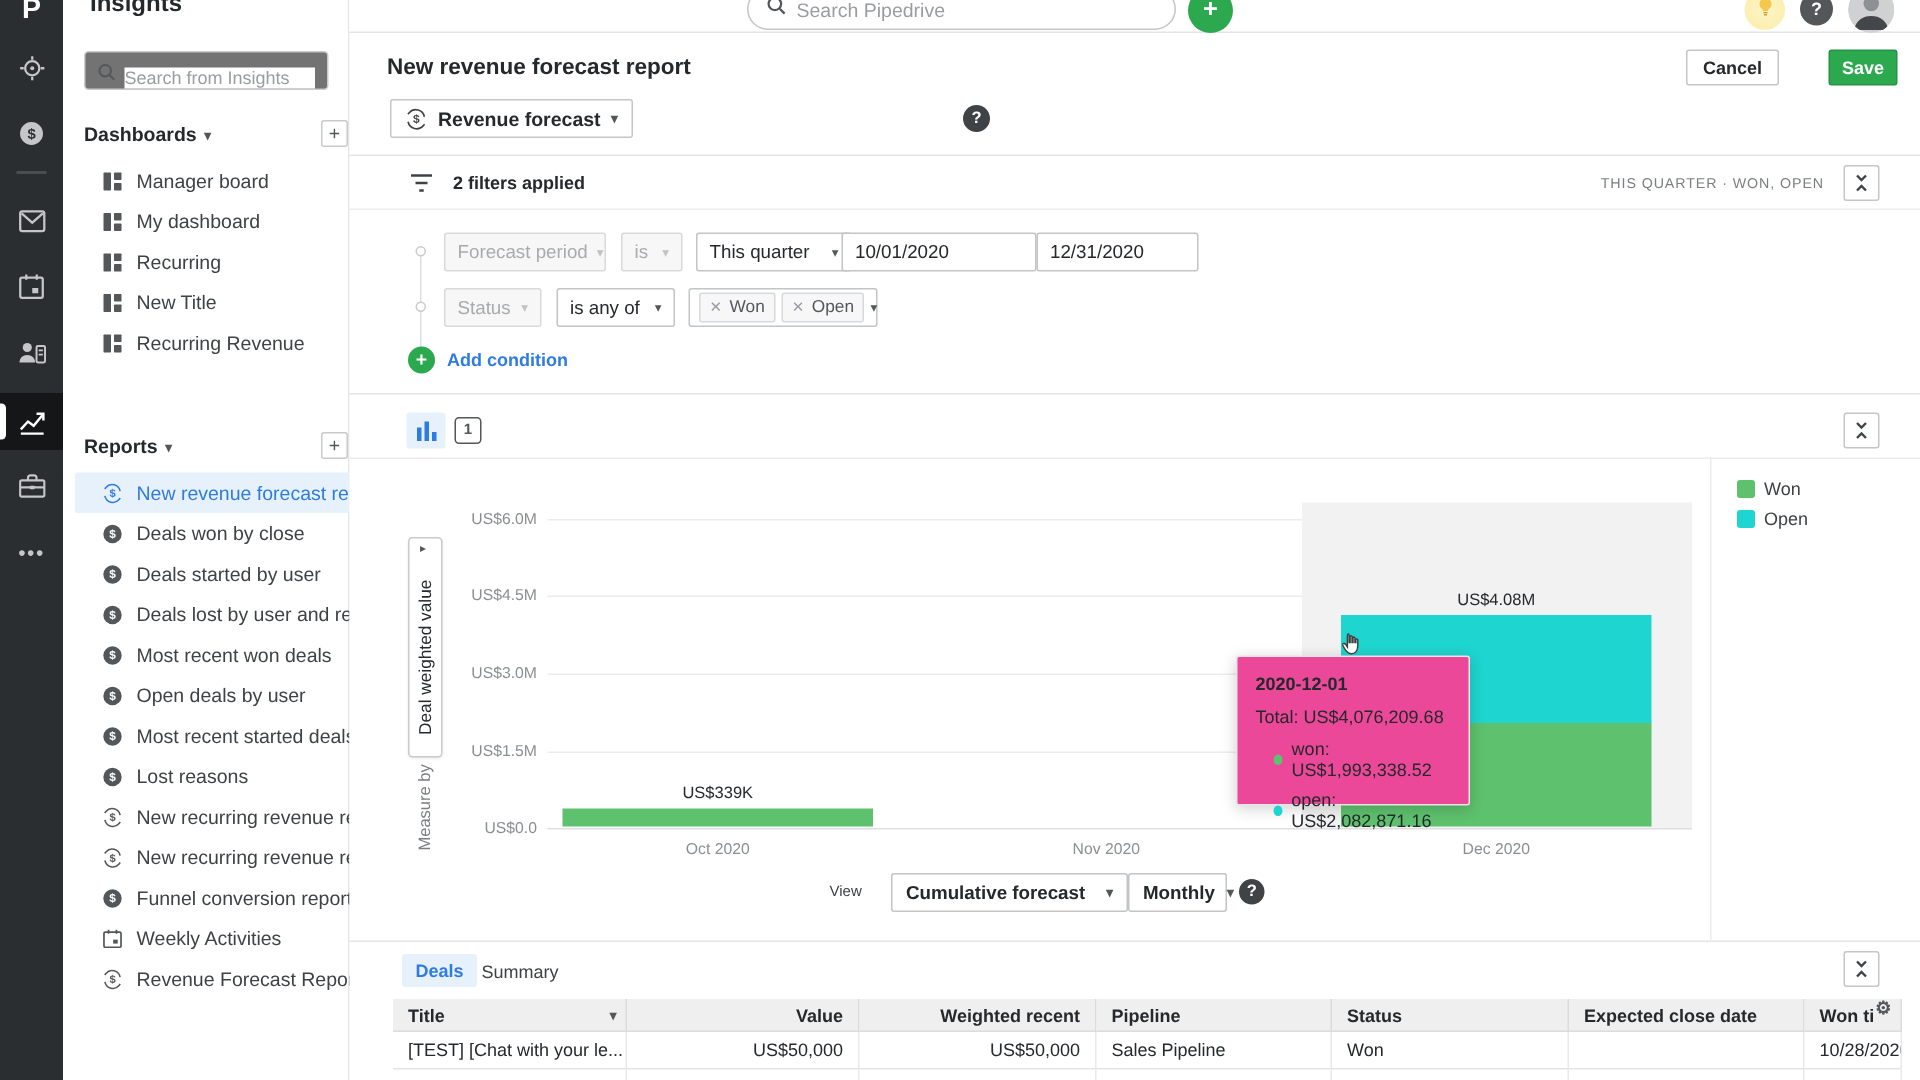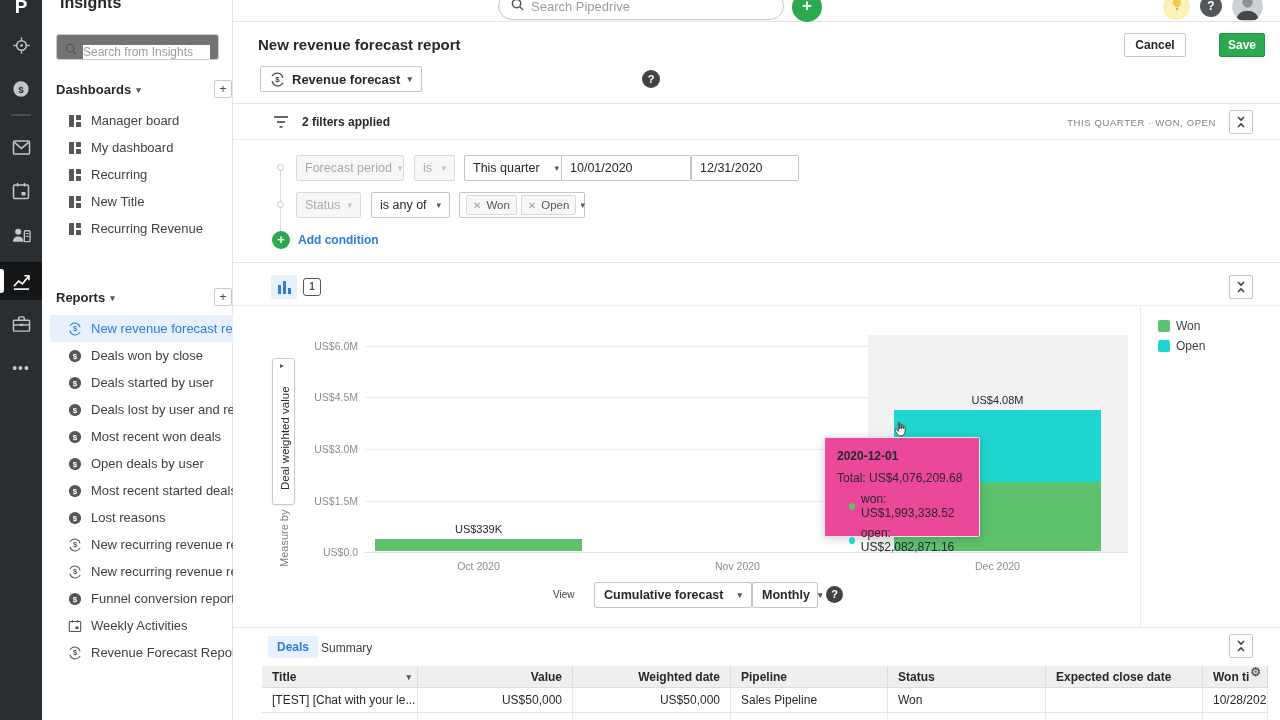--- a/index.html
+++ b/index.html
@@ -622,21 +622,21 @@
           </svg>
       </div>
 
       <div class="dtable">
         <div class="trow head">
           <div class="cell flex">
             <span>Title</span>
             <span class="sortc">▾</span>
           </div>
           <div class="cell num">Value</div>
-          <div class="cell num">Weighted date</div>
+          <div class="cell num">Weighted recent</div>
           <div class="cell">Pipeline</div>
           <div class="cell">Status</div>
           <div class="cell">Expected close date</div>
           <div class="cell flex">
             <span>Won ti</span>
             <span class="gear">⚙</span>
           </div>
         </div>
         <div class="trow">
           <div class="cell">[TEST] [Chat with your le...</div>

